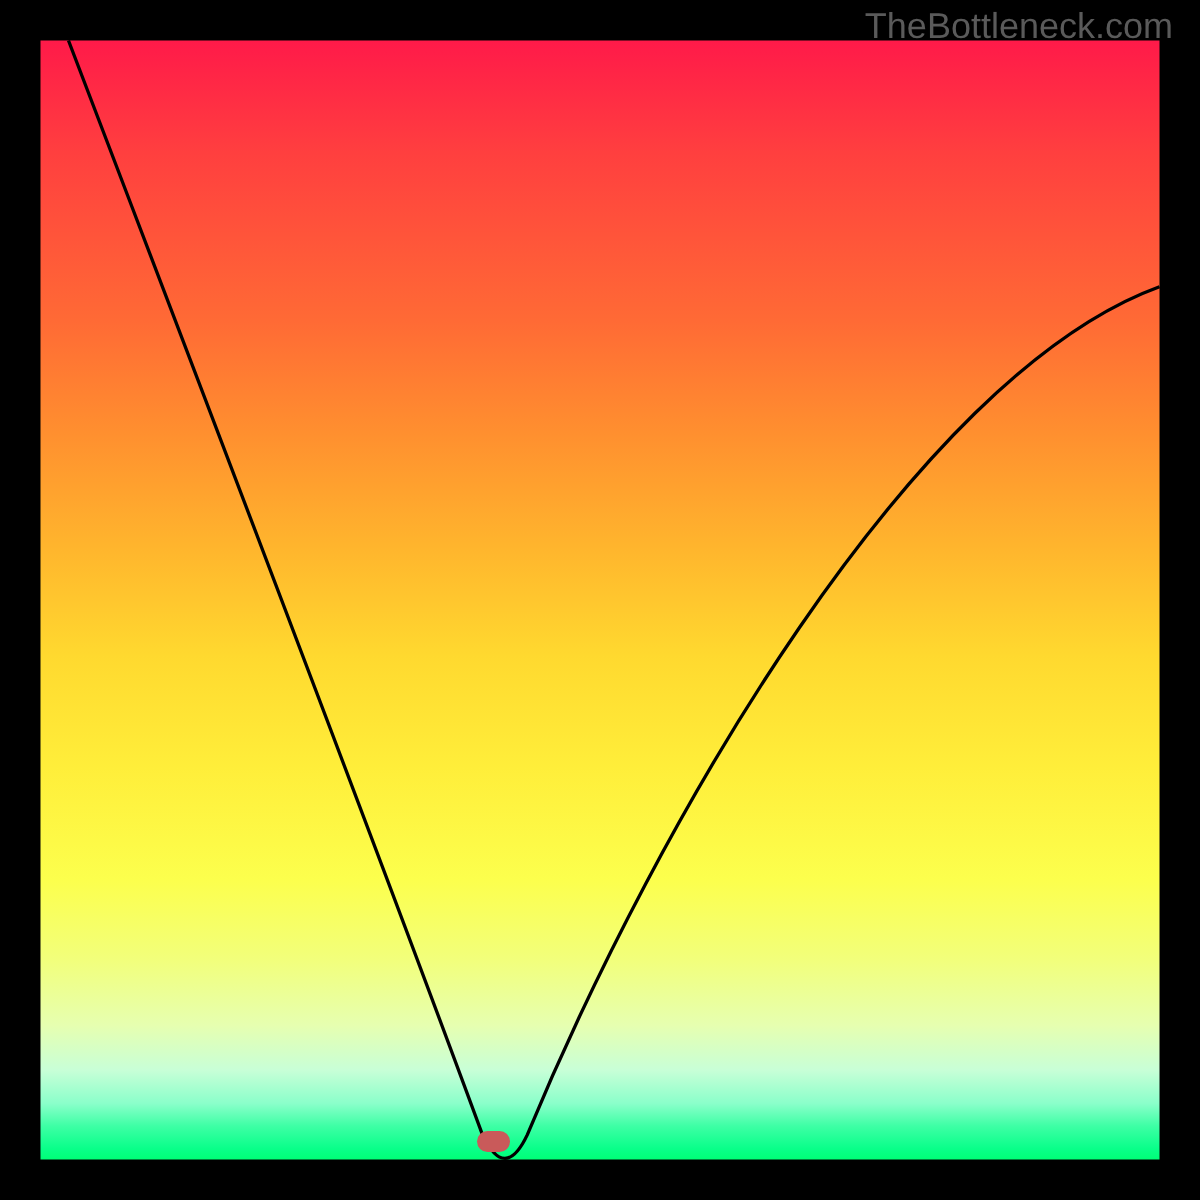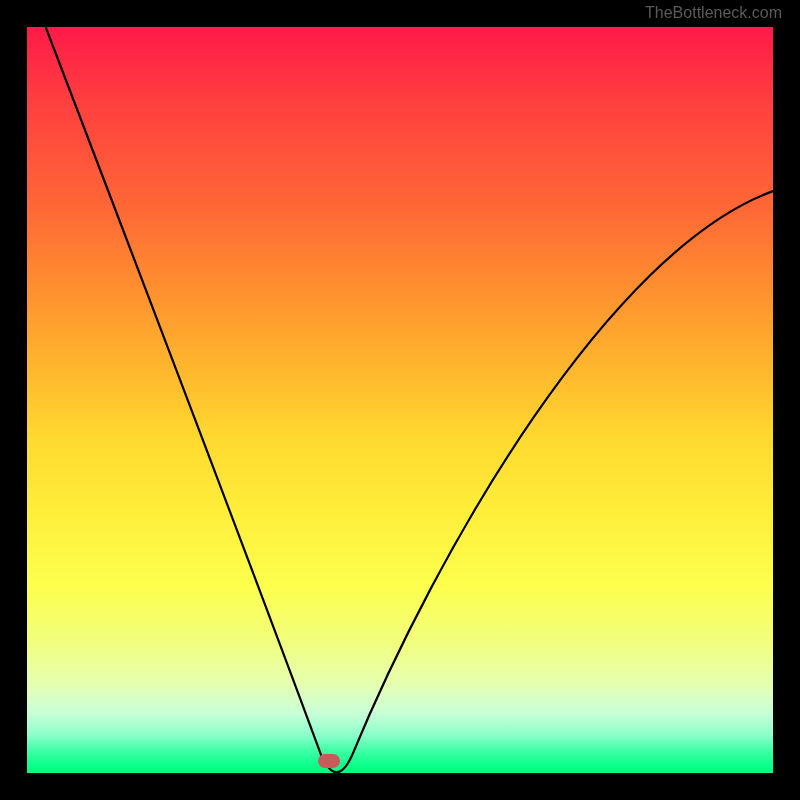--- a/index.html
+++ b/index.html
@@ -35,21 +35,21 @@
       #0aff8a 99%,
       #00ff77 100%
     );
     overflow: visible;
   }
   .attribution {
     position: absolute;
     top: 4px;
     right: 18px;
     color: #5a5a5a;
-    font-size: 16px;
+    font-size: 24px;
     font-weight: 500;
     font-family: Arial, sans-serif;
   }
   svg.curve {
     position: absolute;
     left: 0;
     top: 0;
     width: 746px;
     height: 746px;
     overflow: visible;

